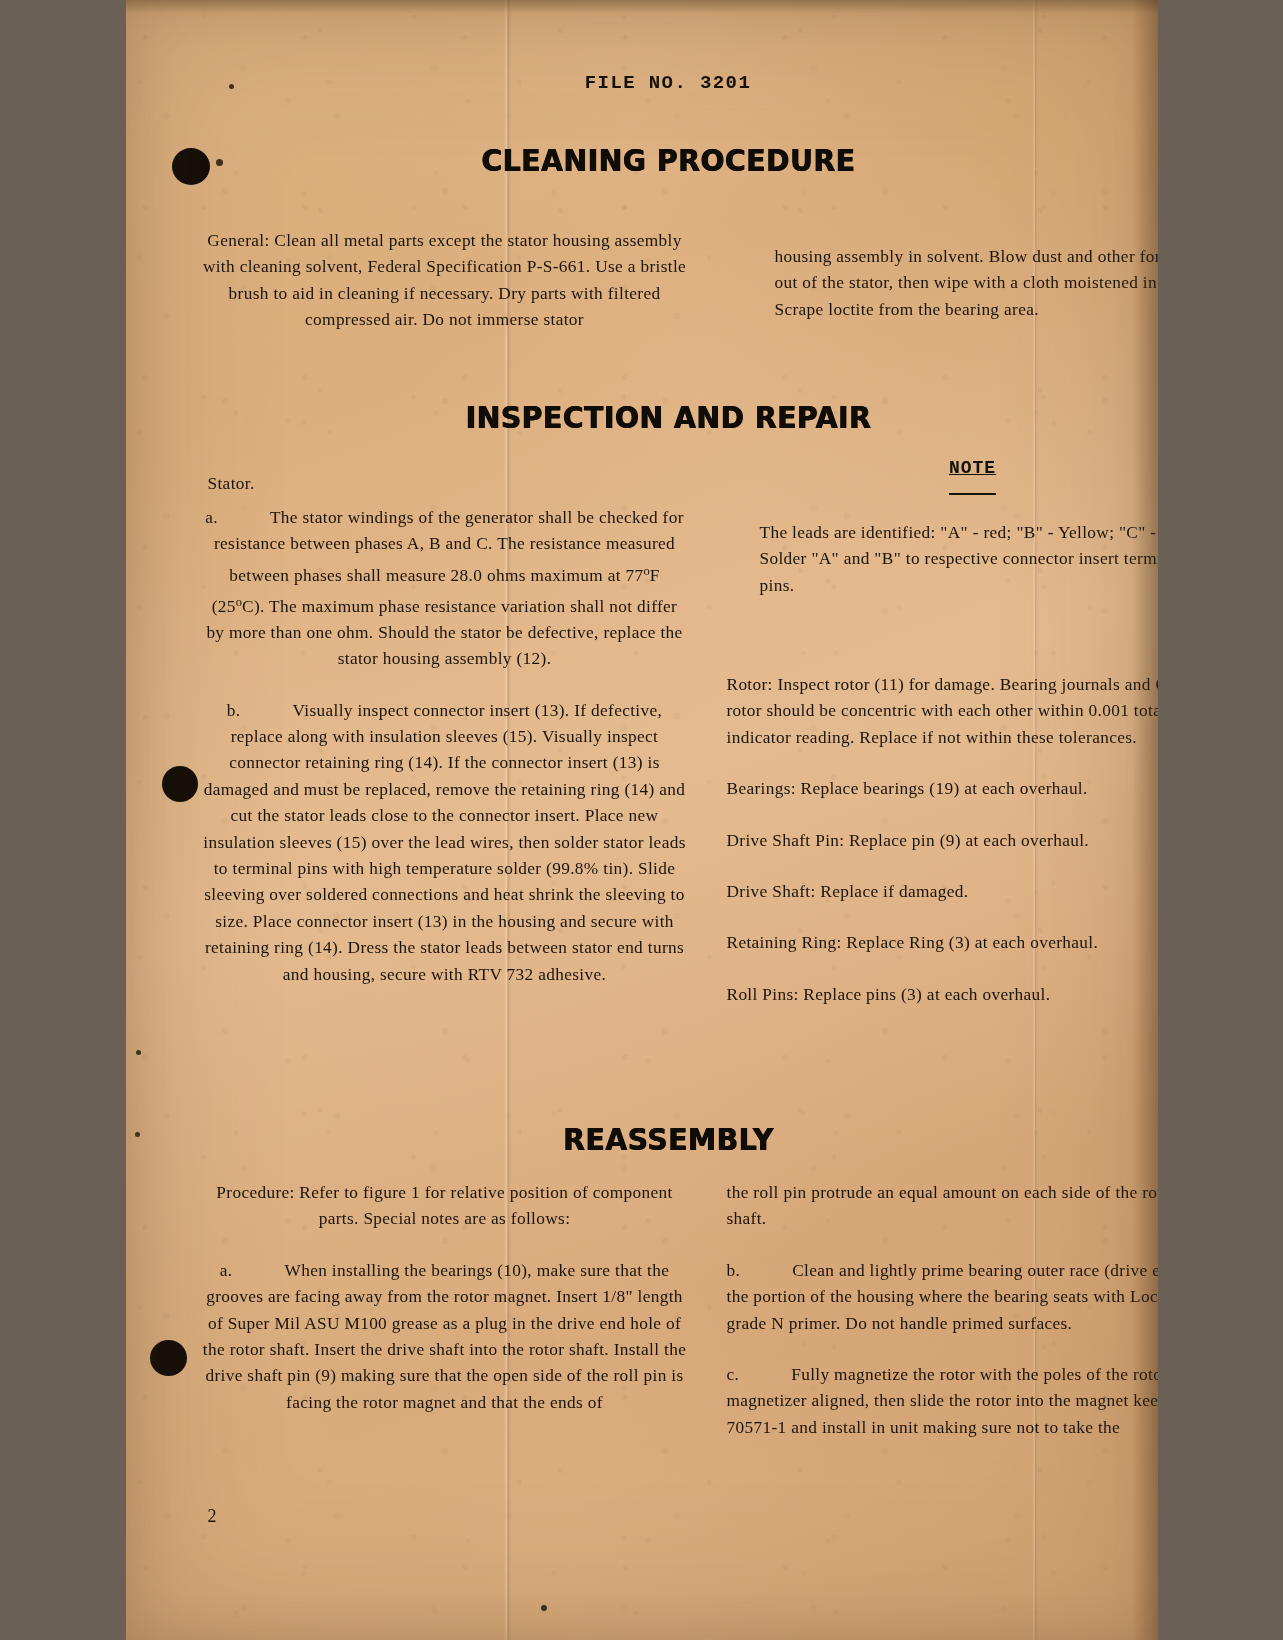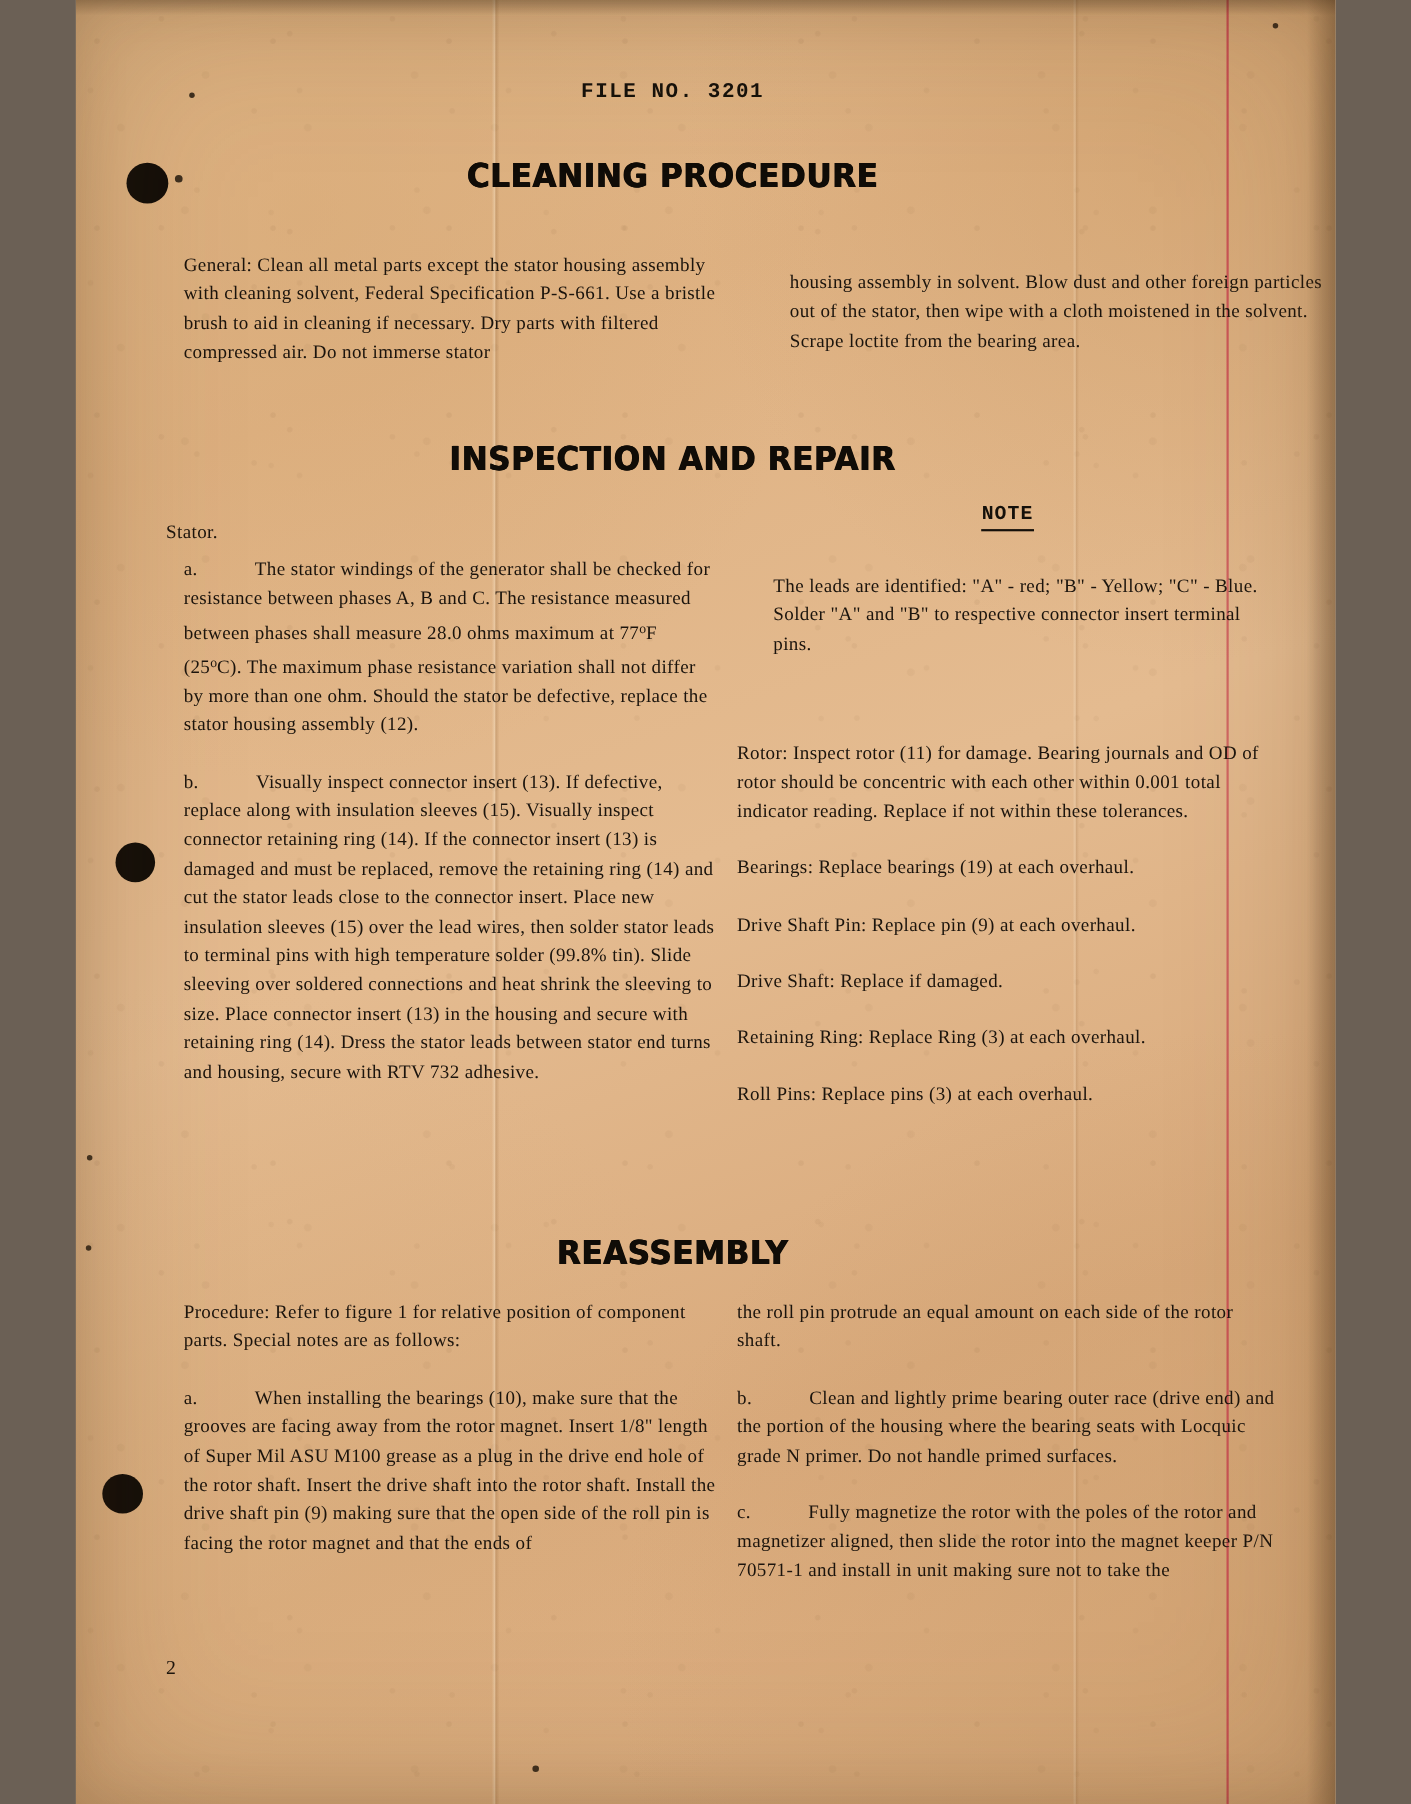--- a/index.html
+++ b/index.html
@@ -3,21 +3,21 @@
 <meta charset="utf-8">
 <title>FILE NO. 3201 — Cleaning Procedure</title>
 <style>
   html, body {
     margin: 0;
     padding: 0;
     background: #6b6055;
   }
   .page {
     position: relative;
-    width: 1145px;
+    width: 1032px;
     height: 1640px;
     margin: 0 auto;
     overflow: hidden;
     background:
       radial-gradient(ellipse 60% 45% at 18% 12%, rgba(214,168,116,0.55), rgba(214,168,116,0) 70%),
       radial-gradient(ellipse 55% 40% at 88% 8%, rgba(203,156,104,0.5), rgba(203,156,104,0) 72%),
       radial-gradient(ellipse 70% 50% at 92% 92%, rgba(198,150,100,0.5), rgba(198,150,100,0) 70%),
       radial-gradient(ellipse 65% 48% at 10% 88%, rgba(216,174,124,0.45), rgba(216,174,124,0) 70%),
       linear-gradient(160deg, #e2b98b 0%, #dfb283 22%, #e4bb90 48%, #d9aa7c 74%, #e0b385 100%);
     font-family: "Liberation Serif", "DejaVu Serif", serif;
@@ -143,42 +143,43 @@
     color: #1b140d;
     text-align: left;
   }
   .col p { margin: 0 0 25px 0; }
   .col p:last-child { margin-bottom: 0; }
 
   .indent { display: inline-block; width: 52px; }
   sup { font-size: 0.72em; vertical-align: 0.45em; letter-spacing: 0; }
 
   
-  .left-col  { left: 98px;  width: 484px; }
+  .left-col  { left: 77px;  width: 484px; text-align: center; }
   .right-col { left: 601px; width: 492px; }
 
   #clean-left   { top: 228px; }
   #clean-right  { top: 244px; margin-left: 48px; }
 
   #stator-label { top: 455px; left: 82px; width: 484px; margin-top: 16px; }
   #stator-body  { top: 505px; }
 
   #note-head {
     position: absolute;
     top: 458px; left: 601px; width: 492px;
     text-align: center;
     font-family: "Liberation Mono", "DejaVu Sans Mono", monospace;
     font-weight: 700;
     font-size: 18px;
     letter-spacing: 1px;
     color: #14100a;
   }
   #note-head span {
     border-bottom: 2.4px solid #14100a;
-    padding-bottom: 3px;
+    padding-bottom: 15px;
+    text-decoration: underline;
   }
   #note-body {
     top: 520px; left: 634px; width: 452px;
   }
   #inspect-right { top: 672px; }
 
   #reassy-left  { top: 1180px; }
   #reassy-right { top: 1180px; }
 
   .page-num {

